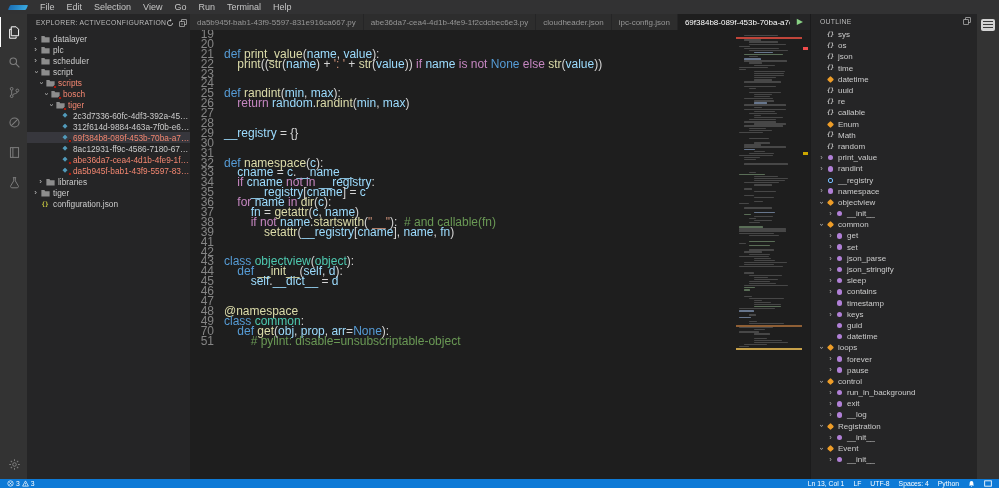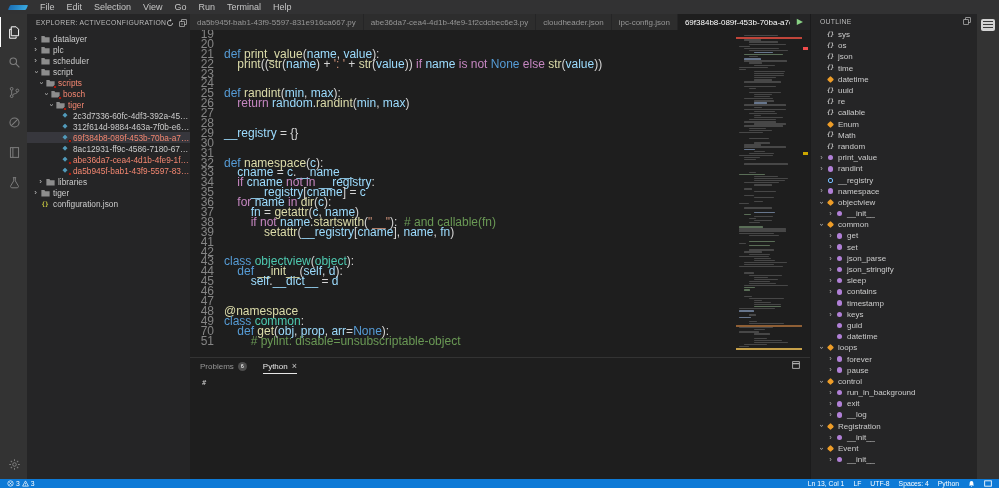--- a/index.html
+++ b/index.html
@@ -613,37 +613,20 @@
           <div class="mm-bar" style="top: 315.9px; left: 3px; width: 10.4px;"></div>
           <div class="mm-marker" style="top: 7px; height: 2px; background: rgb(192, 69, 58);"></div>
           <div class="mm-marker" style="top: 295px; height: 2px; background: rgb(143, 95, 53);"></div>
           <div class="mm-marker" style="top: 318px; height: 2px; background: rgb(199, 161, 74);"></div>
         </div>
       <div class="ruler">
           <div class="ov-mark" style="top: 17px; background: rgb(241, 76, 76);"></div>
           <div class="ov-mark" style="top: 122px; background: rgb(204, 167, 0);"></div>
         </div>
     </div>
-    <div class="panel">
-      <div class="panel-tabs">
-          <div class="ptab">
-            <span>Problems</span>
-            <span class="pbadge">6</span>
-          </div>
-          <div class="ptab active">
-            <span>Python</span>
-            <span class="ptab-close">×</span>
-          </div>
-          <span class="panel-actions"><svg width="8" height="8" viewBox="0 0 12 12">
-              <rect x="1" y="1" width="10" height="10" fill="none" stroke="currentColor" stroke-width="1.2"></rect>
-              <path d="M1 4h10" stroke="currentColor" stroke-width="1.6"></path>
-            </svg></span>
-        </div>
-      <div class="panel-content">#</div>
-    </div>
   </div>
 
   <div class="outline">
     <div class="outline-header">
       <span>OUTLINE</span>
       <span class="oh-act">
         <svg width="8" height="8" viewBox="0 0 12 12">
           <rect x="4" y="1" width="7" height="7" fill="none" stroke="currentColor"></rect>
           <rect x="1" y="4" width="7" height="7" fill="#252526" stroke="currentColor"></rect>
         </svg>

